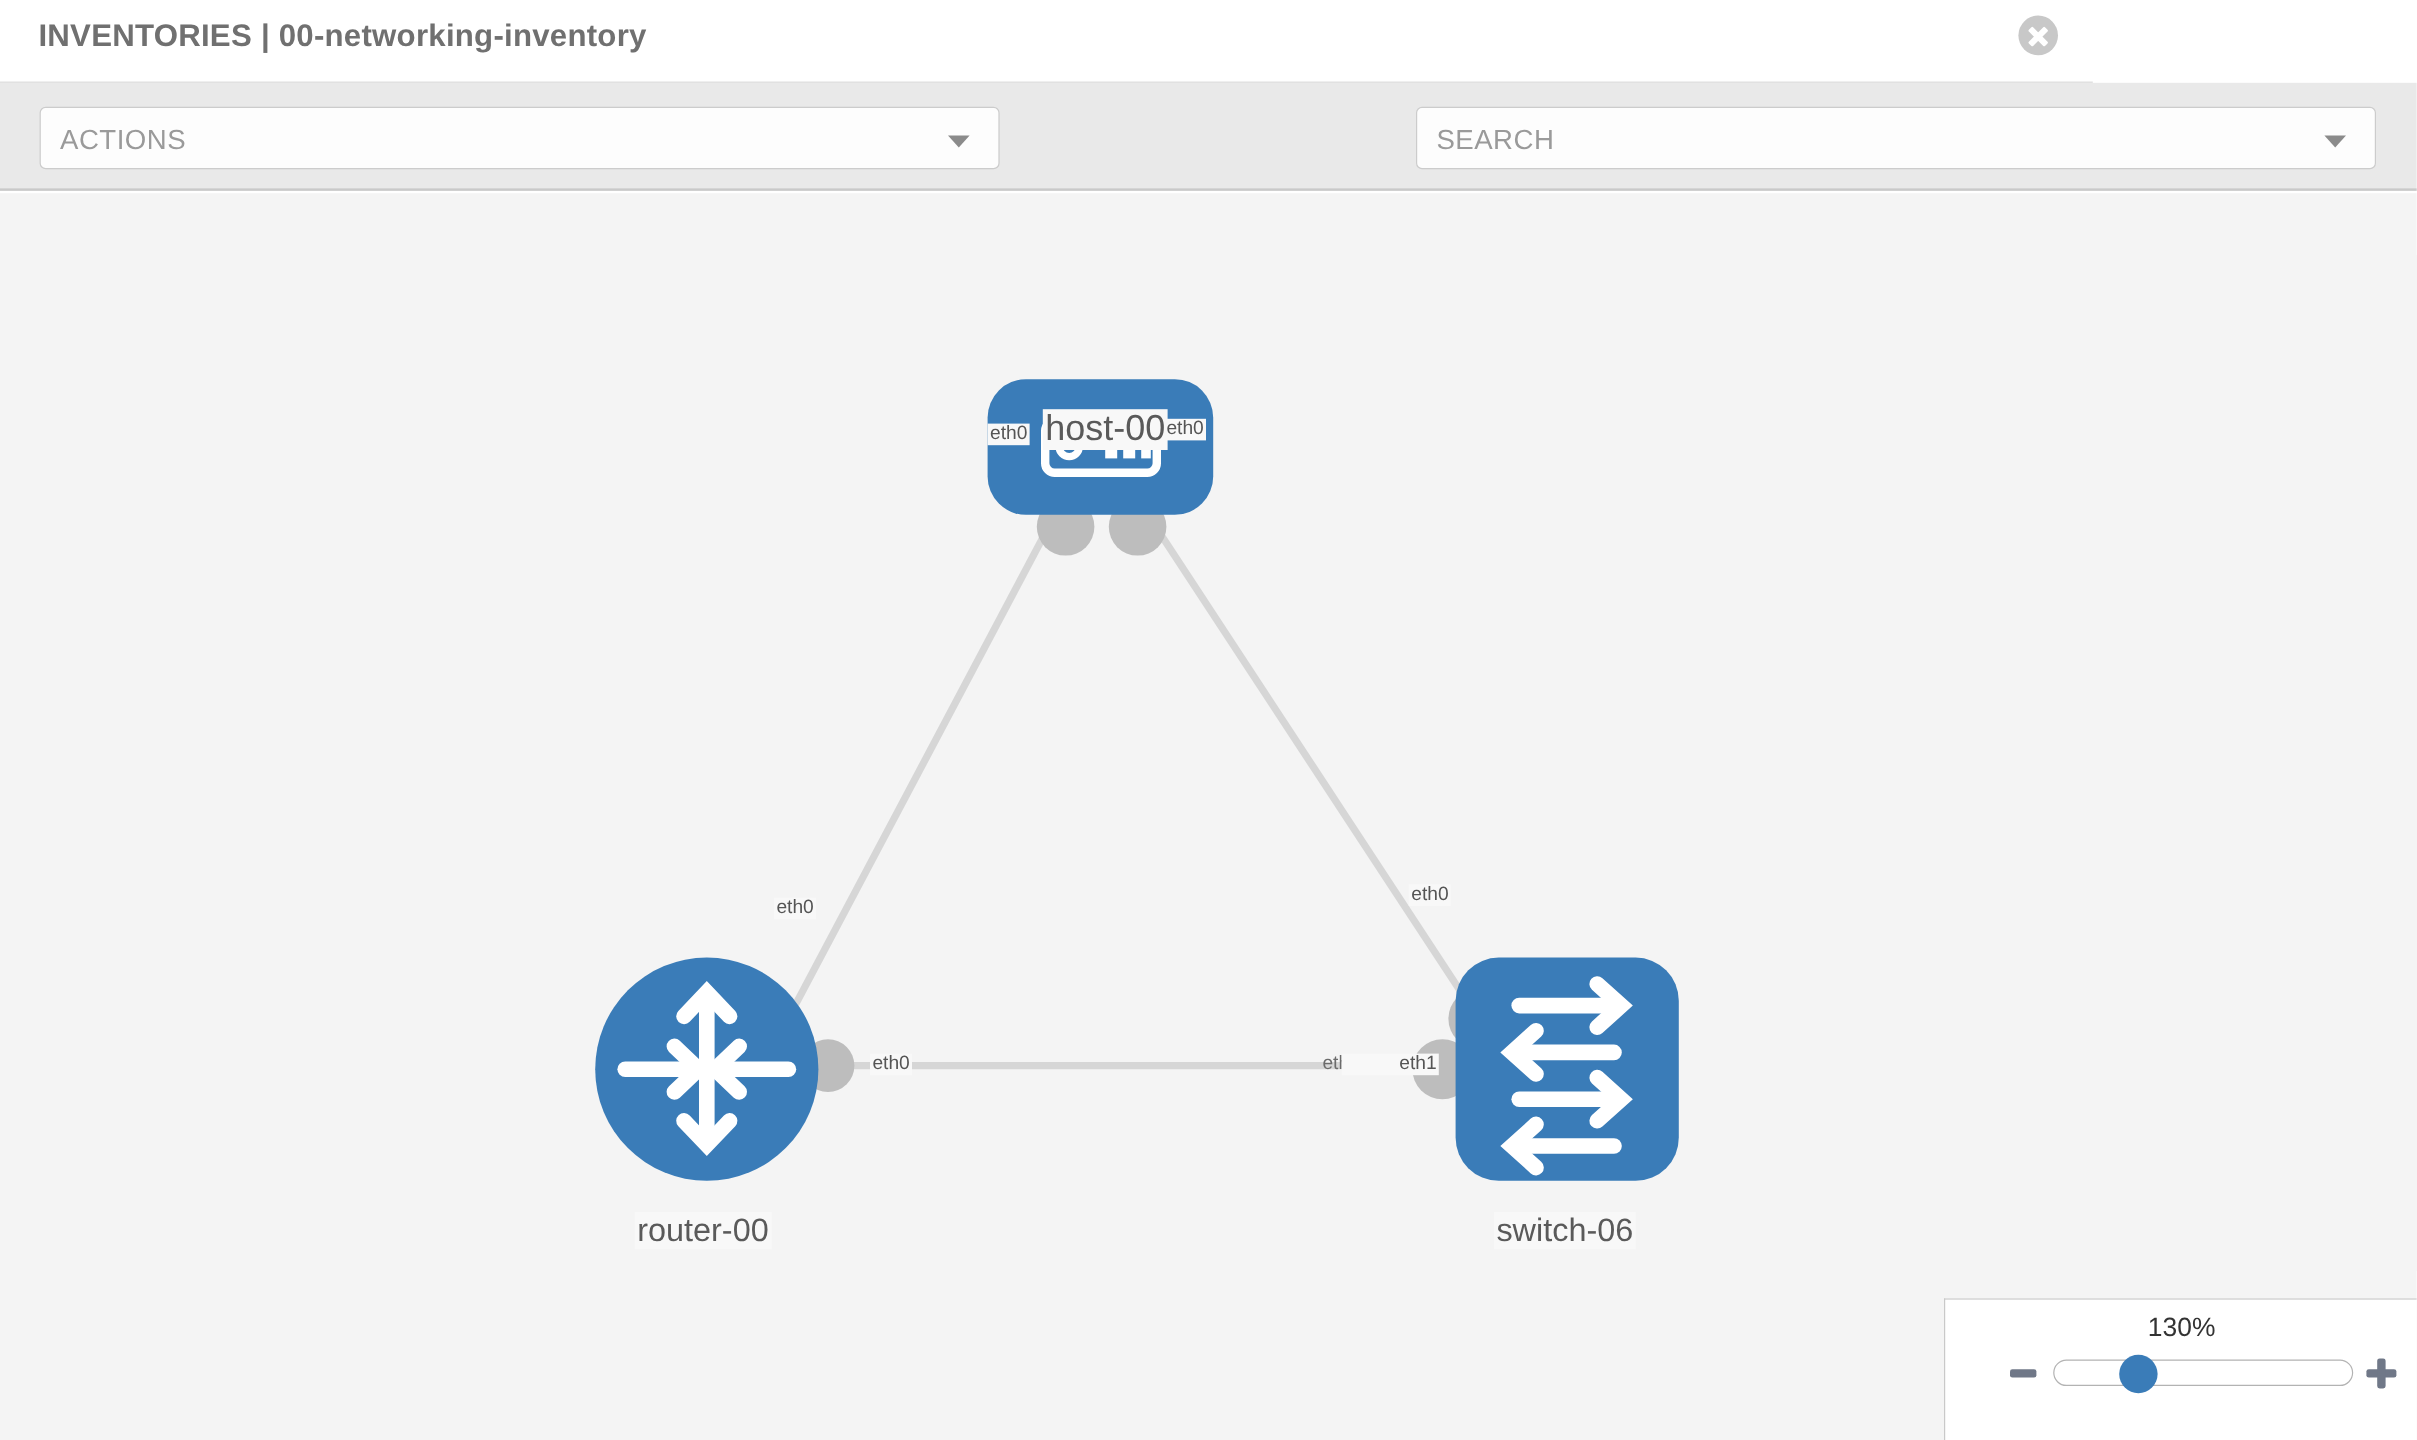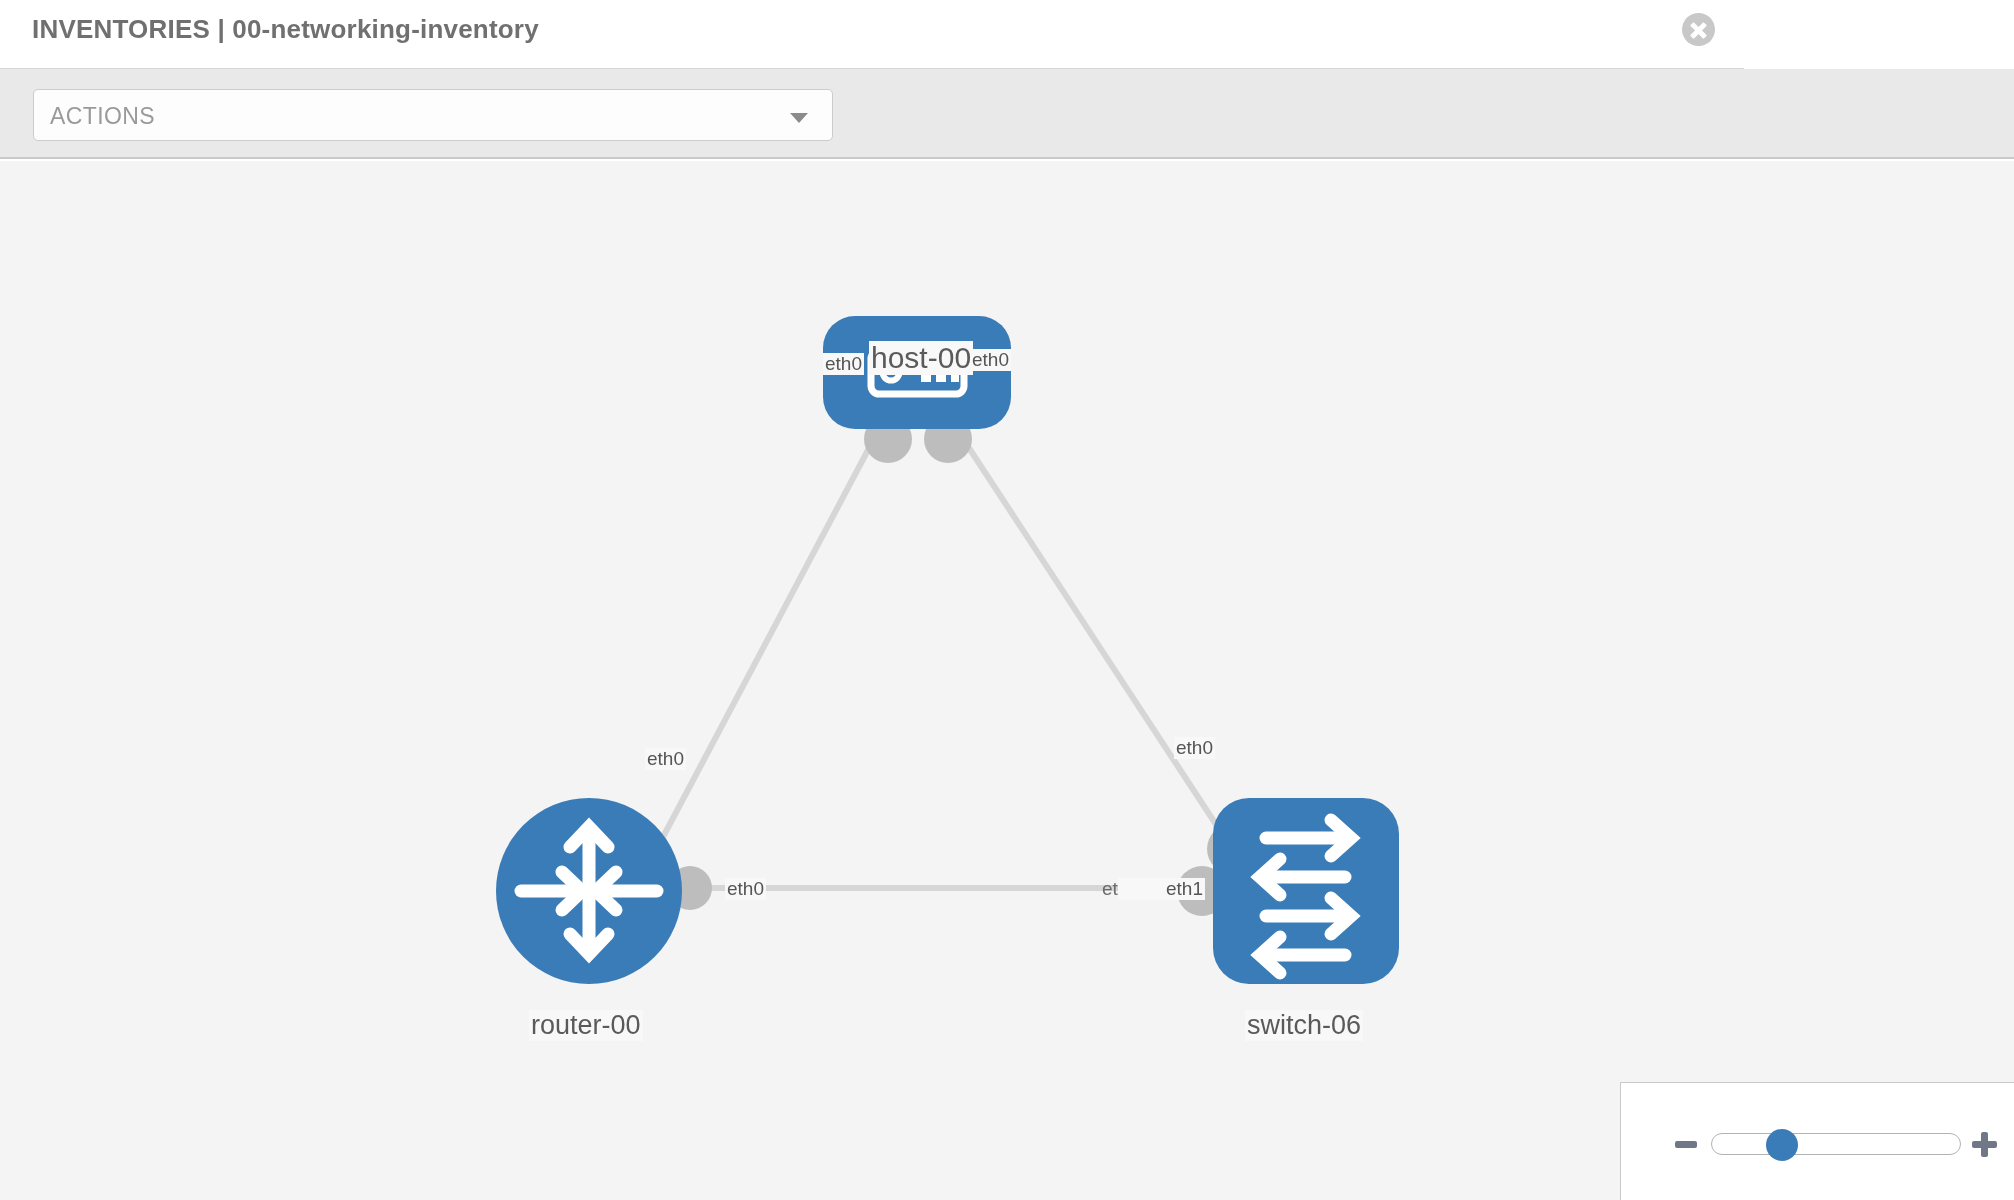--- a/index.html
+++ b/index.html
@@ -143,21 +143,21 @@
   .node-label {
     position: absolute;
     font-size: 27px;
     color: #5a5a5a;
     background: #f8f8f8;
     white-space: nowrap;
     padding: 0 2px;
   }
   .edge-label {
     position: absolute;
-    font-size: 19px;
+    font-size: 16px;
     color: #555555;
     background: #f8f8f8;
     white-space: nowrap;
     padding: 0 2px;
   }
 
   
   .zoom-panel {
     position: absolute;
     left: 1620px;
@@ -259,20 +259,24 @@
       <svg width="42" height="42" viewBox="0 0 42 42">
         <g fill="none" stroke="#7d848f" stroke-width="4.2" stroke-linecap="round">
           <circle cx="14.5" cy="14.5" r="7.8"></circle>
           <line x1="19.8" y1="20.2" x2="33.5" y2="33.8"></line>
           <line x1="27.5" y1="24.5" x2="31.5" y2="20.5"></line>
           <line x1="31.5" y1="28.5" x2="34.5" y2="25.5"></line>
         </g>
       </svg>
     </span>
 
+    <div class="search-box">
+      <span class="search-label">SEARCH</span>
+      <span class="caret"></span>
+    </div>
   </div>
 
   <div class="canvas">
 
     <svg width="2014" height="1039">
 
       <g>
         <line x1="886" y1="255" x2="645" y2="710" stroke="#d6d6d6" stroke-width="6"></line>
         <line x1="948" y1="255" x2="1240" y2="700" stroke="#d6d6d6" stroke-width="6"></line>
         <line x1="660" y1="727" x2="1240" y2="727" stroke="#d6d6d6" stroke-width="6"></line>
@@ -352,19 +356,20 @@
     <div class="edge-label" style="left:1174px; top:576px;">eth0</div>
 
     <div class="edge-label" style="left:725px; top:717px;">eth0</div>
 
     <div class="edge-label" style="left:1100px; top:717px; background:transparent; color:#6b6b6b;">eth0</div>
 
     <div class="edge-label" style="left:1118px; top:717px;padding-left:48px;">eth1</div>
   </div>
 
   <div class="zoom-panel">
+    <div class="zoom-value">130%</div>
     <div class="zoom-minus"></div>
     <div class="zoom-track"></div>
     <div class="zoom-thumb"></div>
     <div class="zoom-plus"></div>
   </div>
 
 </div>
 
 </body></html>

